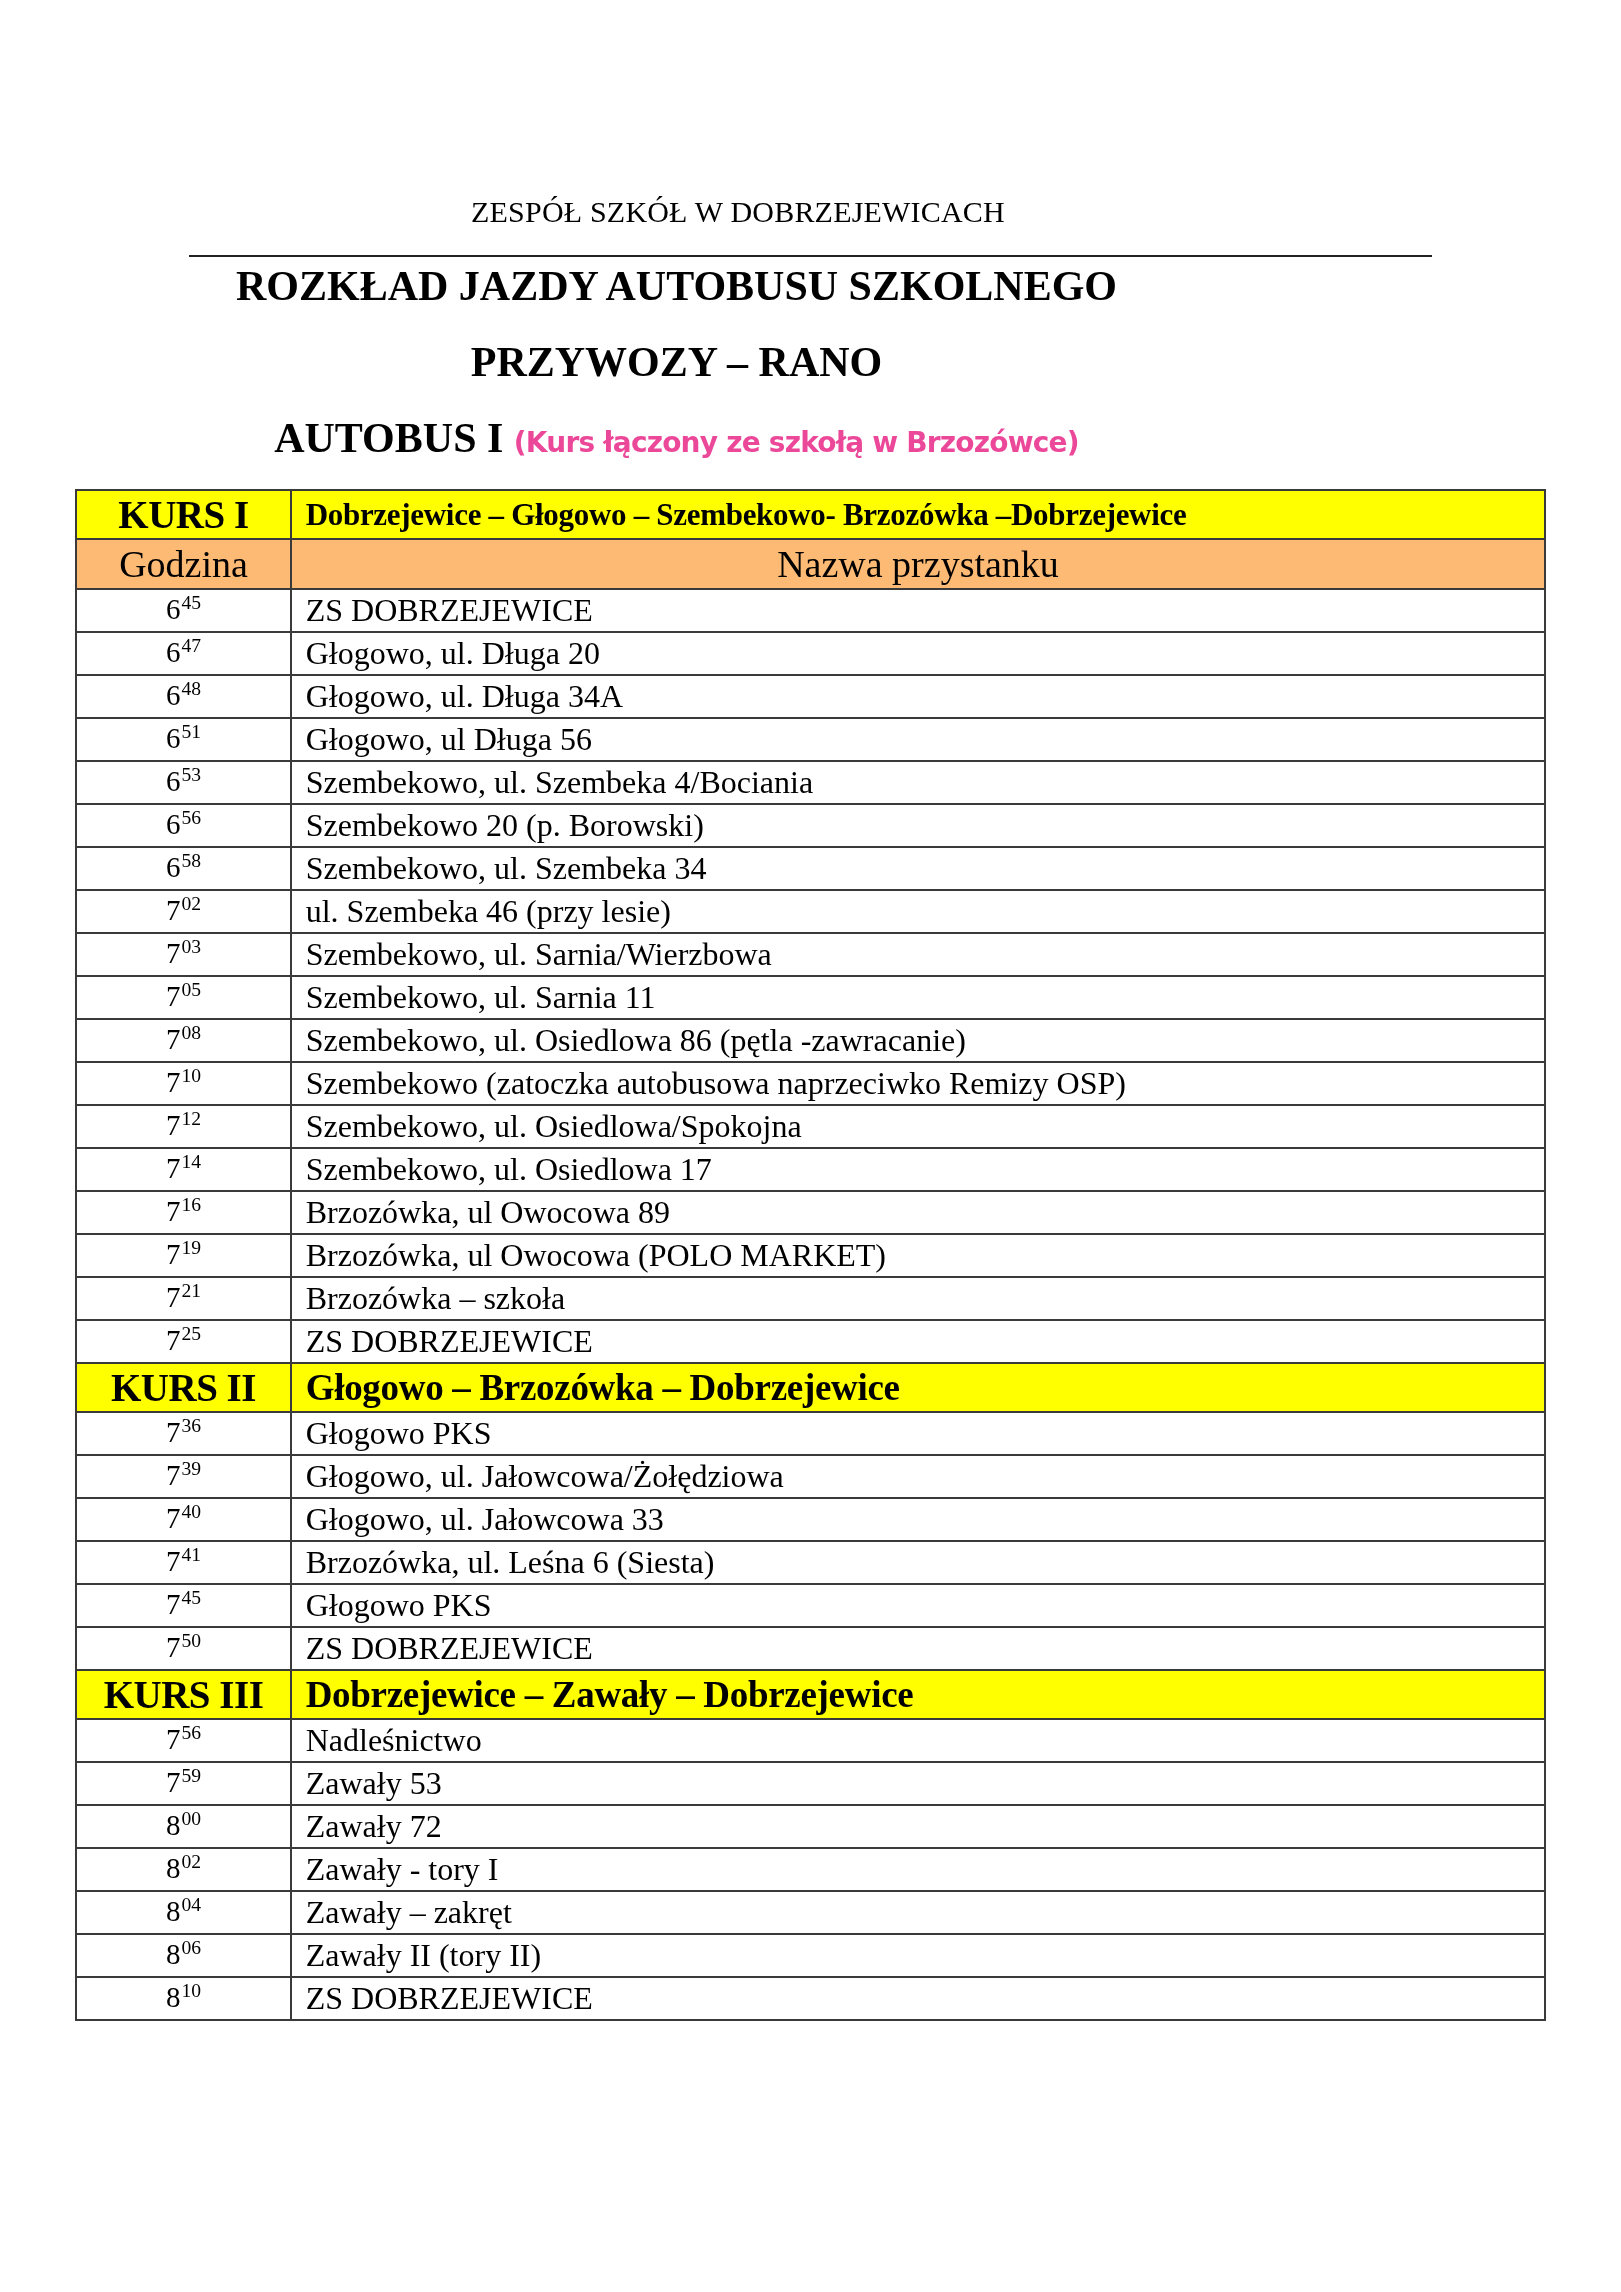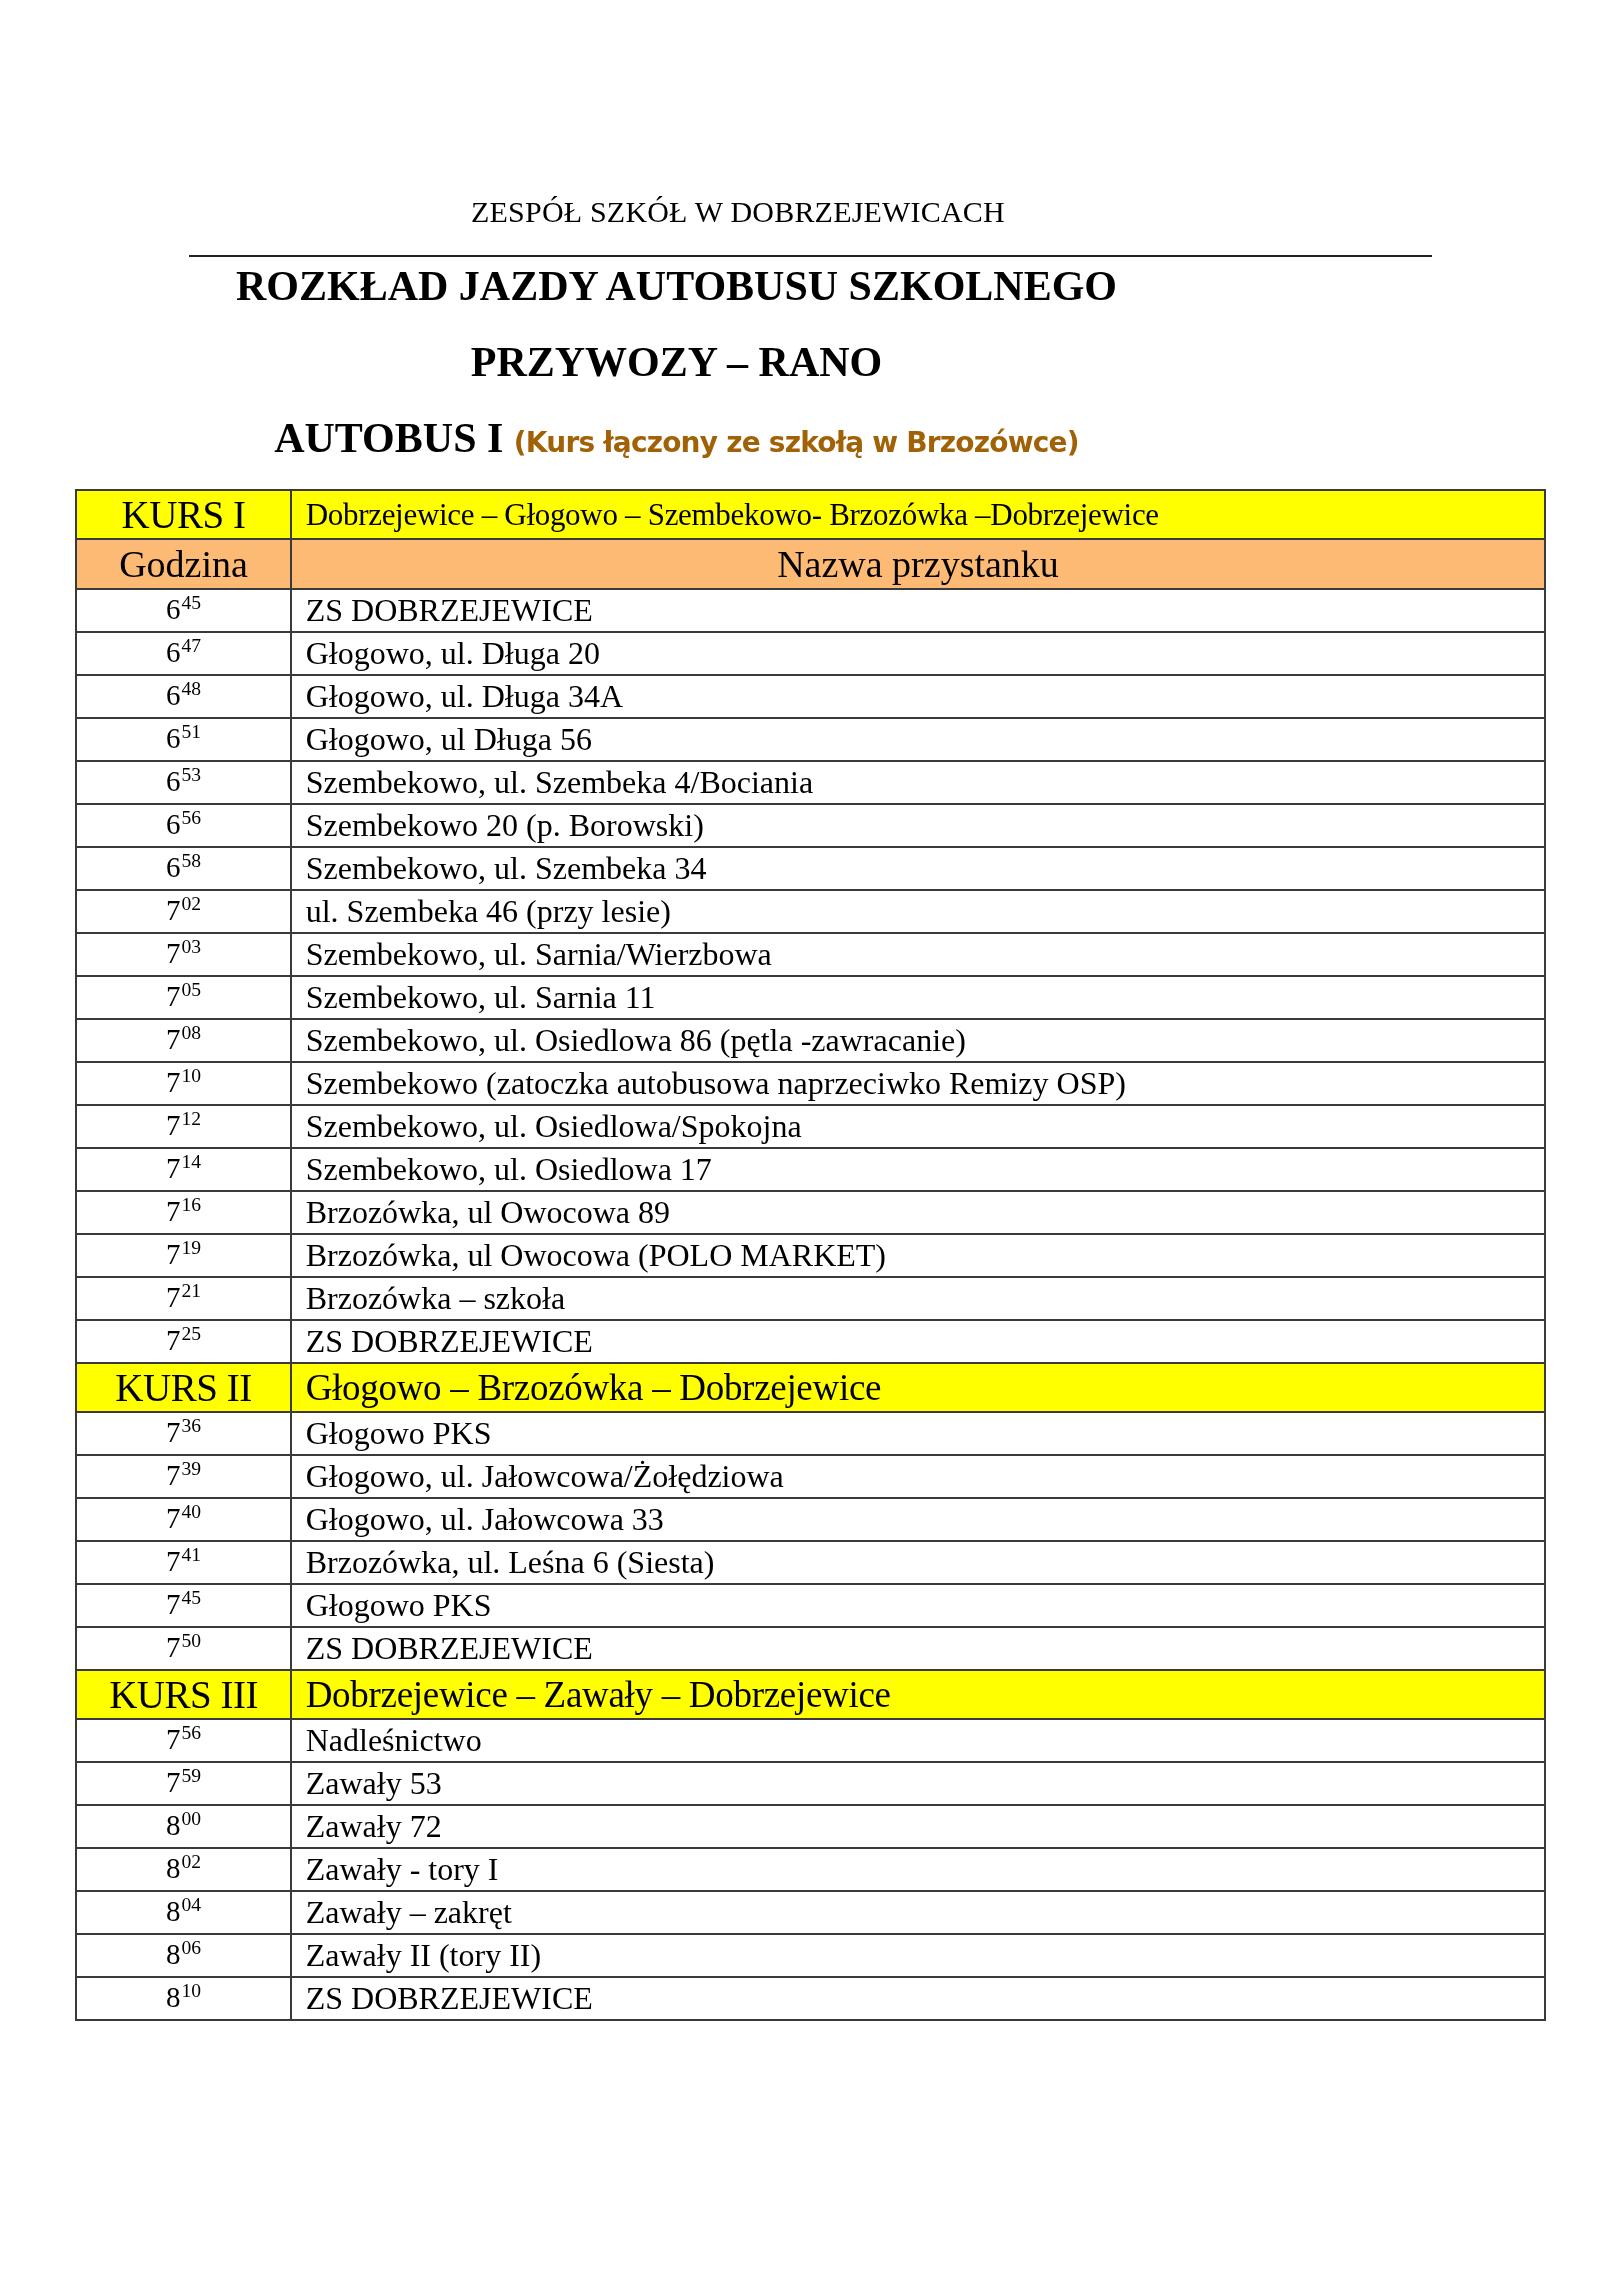--- a/index.html
+++ b/index.html
@@ -6,31 +6,31 @@
   body { width: 1621px; height: 2293px; position: relative; overflow: hidden;
          font-family: "Liberation Serif", "DejaVu Serif", serif; color: #000; }
   .school-name { position: absolute; left: 0; width: 1476px; top: 194px; text-align: center;
                  font-size: 30px; line-height: 35px; letter-spacing: 0.2px; }
   .rule { position: absolute; left: 189px; width: 1243px; top: 255px; height: 0;
           border-top: 2px solid #222; }
   .title { position: absolute; left: 0; width: 1353px; text-align: center; font-weight: bold; }
   .title-main { top: 263px; font-size: 42px; line-height: 47px; }
   .title-sub  { top: 339px; font-size: 42px; line-height: 47px; }
   .title-bus  { top: 415px; font-size: 42px; line-height: 47px; }
-  .title-bus .note { color: #a16207; font-family: "DejaVu Sans", "Liberation Sans", sans-serif;
+  .title-bus .note { color: #ec4899; font-family: "DejaVu Sans", "Liberation Sans", sans-serif;
                      font-size: 28px; font-weight: bold; letter-spacing: -0.8px; }
 
   table.schedule { position: absolute; left: 75px; top: 489px; width: 1468px;
                    border-collapse: collapse; table-layout: fixed; }
   table.schedule col.c-time { width: 215px; }
   table.schedule col.c-stop { width: 1254px; }
   table.schedule td { border: 2px solid #3a3a3a; padding: 0; vertical-align: middle;
                       overflow: hidden; white-space: nowrap; }
   table.schedule { border: 2.5px solid #111; }
-  tr.kurs-row td { background: #ffff00; height: 47px; font-weight: normal; }
+  tr.kurs-row td { background: #ffff00; height: 47px; font-weight: bold; }
   tr.kurs-row td.kurs-label { text-align: center; font-size: 39px; letter-spacing: -0.5px; }
   tr.kurs-row td.kurs-route { padding-left: 13.7px; font-size: 37px; letter-spacing: -0.3px; }
   tr.kurs-row.first td.kurs-route { font-size: 31px; }
   tr.col-header td { background: #fdba74; height: 48px; font-size: 38px; text-align: center; }
   tr.stop-row td { height: 41px; }
   td.time { text-align: center; font-weight: normal; font-size: 29px; line-height: 29px; }
   td.time sup { font-size: 19.6px; vertical-align: 0; position: relative; top: -9.8px; margin-left: 1px; }
   td.stop { padding-left: 13.7px !important; font-size: 32px; line-height: 35px; }
 </style>
 </head>

